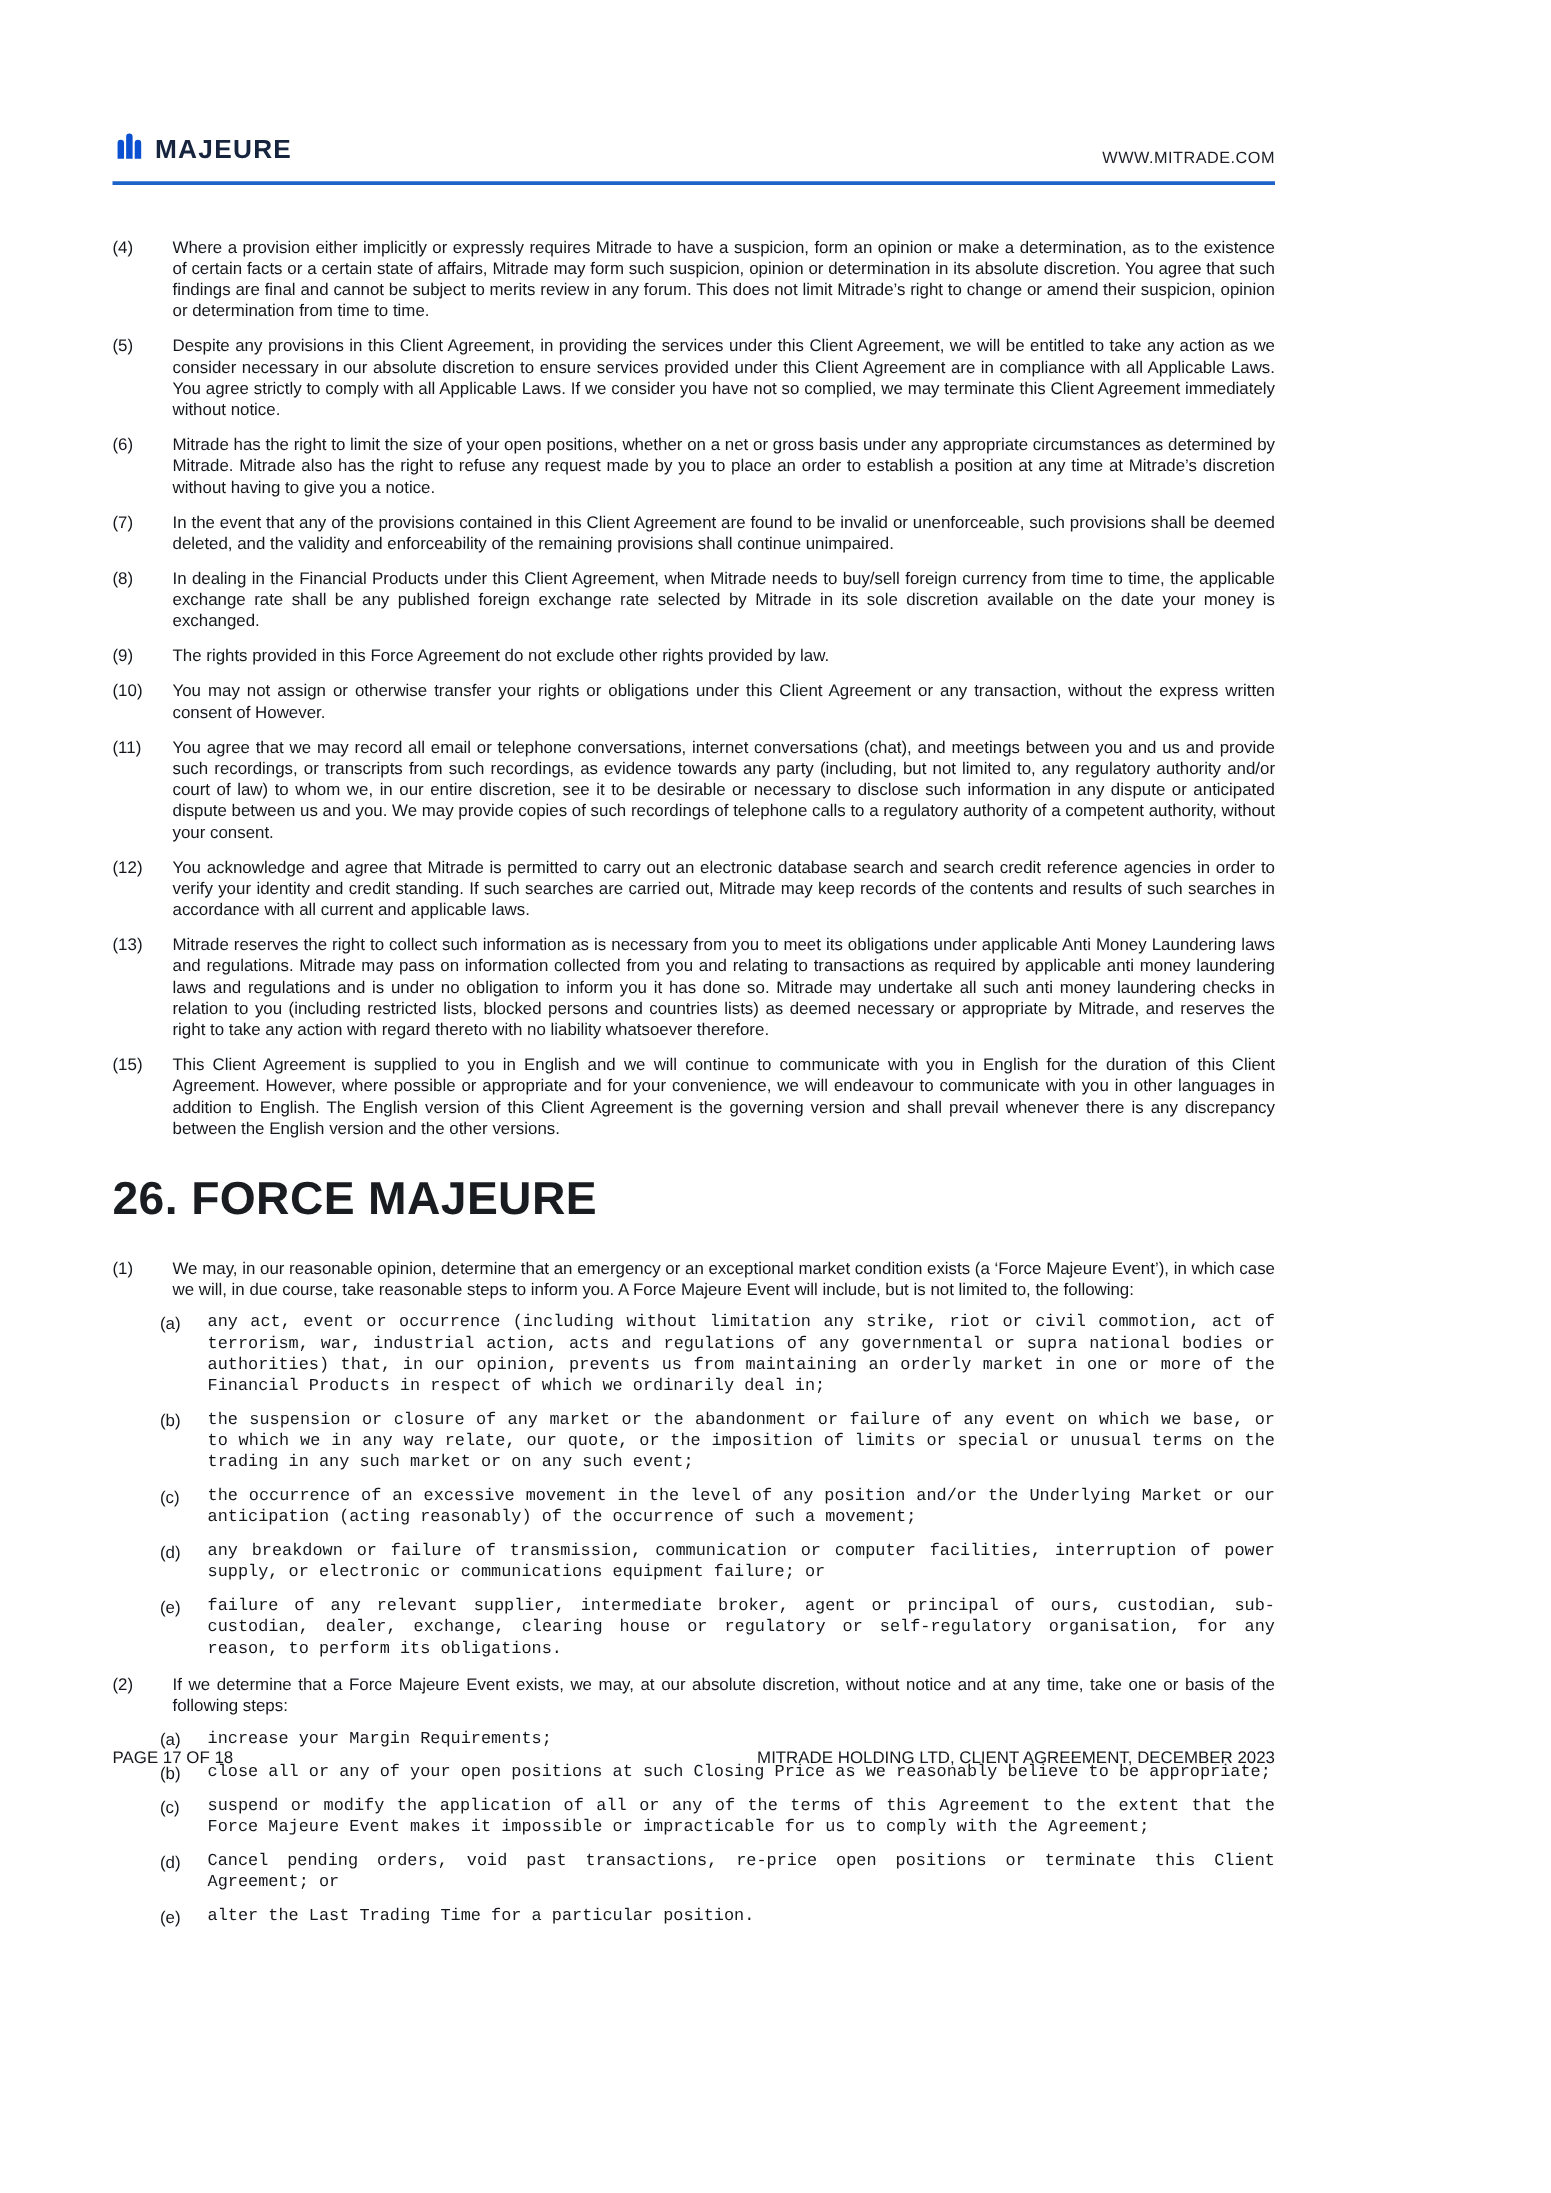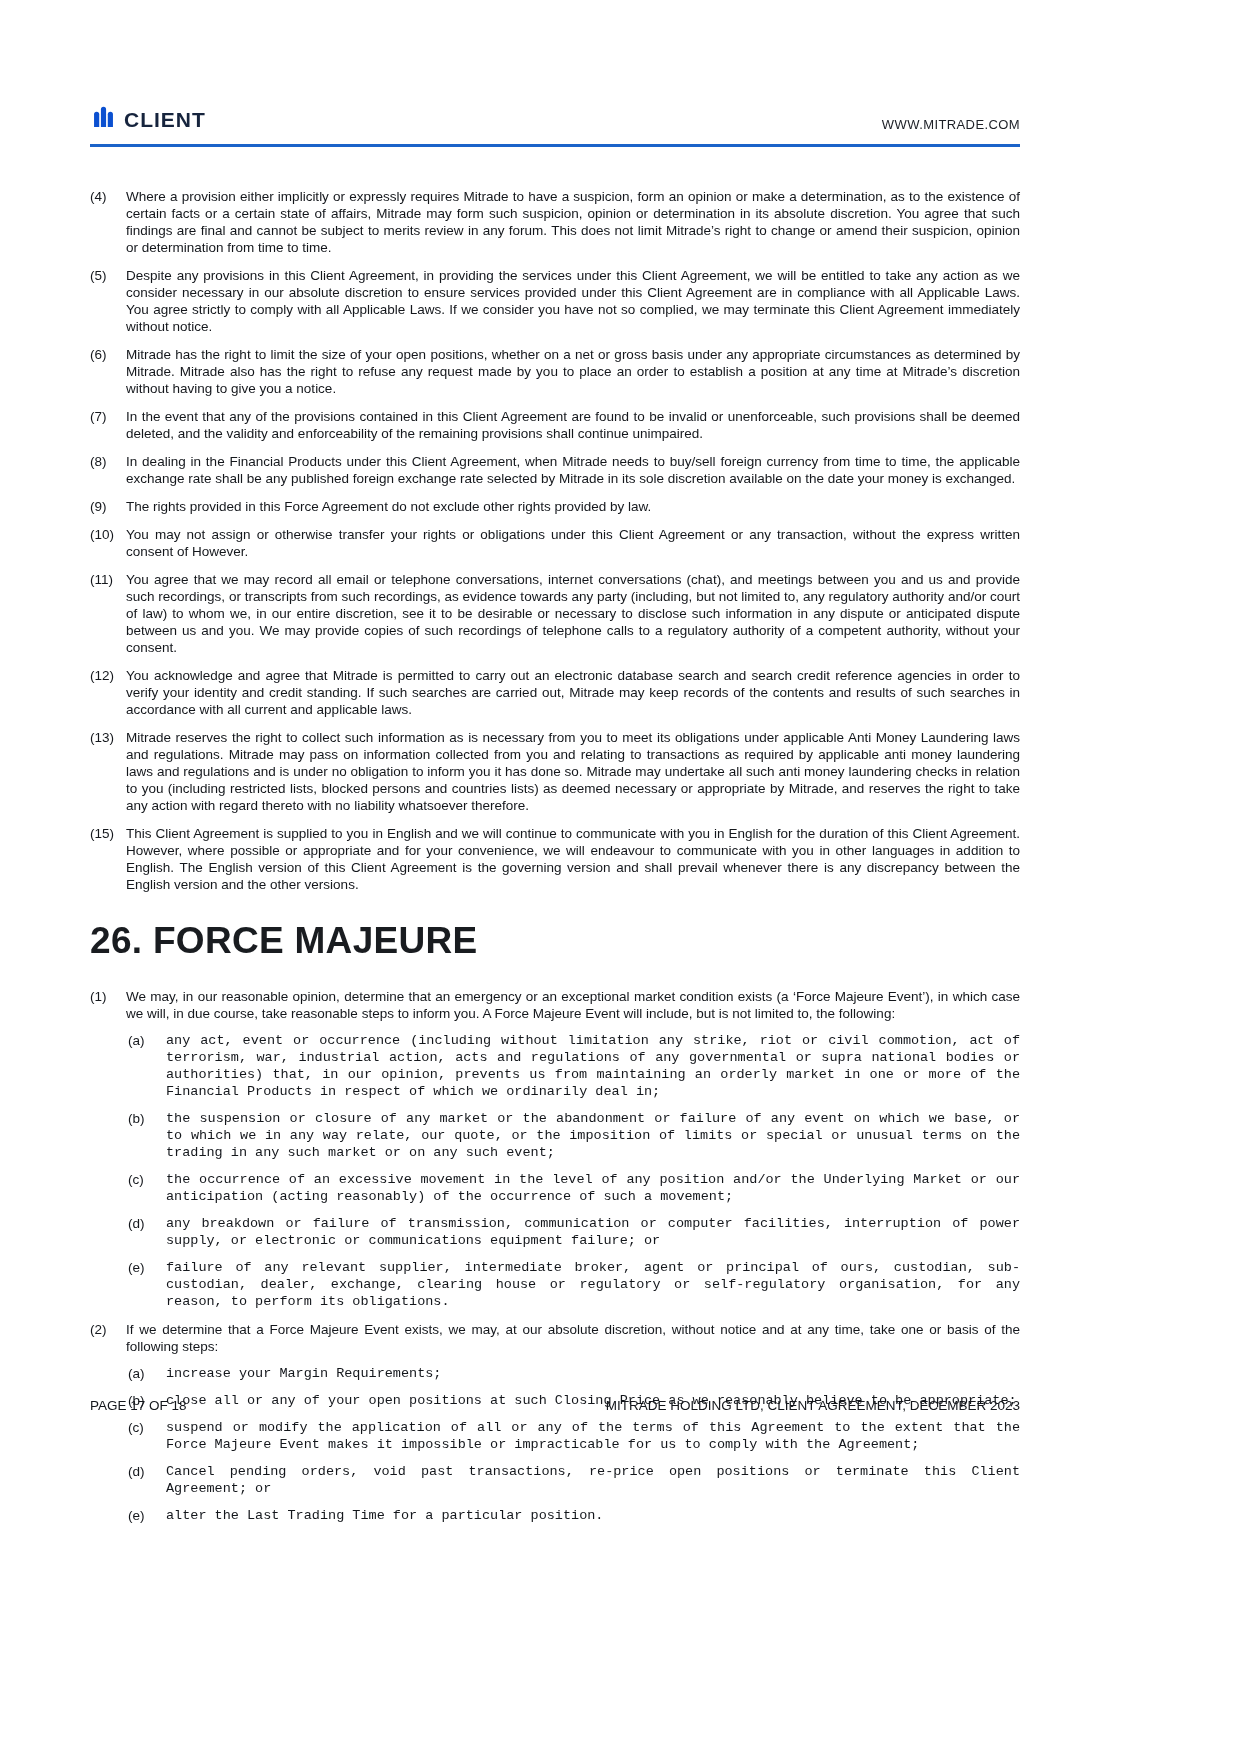--- a/index.html
+++ b/index.html
@@ -41,21 +41,21 @@
   
   .content { margin-top: 41px; }
   .clause {
     display: flex;
     margin-bottom: 11px;
     font-size: 13.5px;
     line-height: 17px;
   }
   .num { flex: 0 0 36px; }
   .cbody { flex: 1 1 auto; min-width: 0; }
-  .ctext { text-align: justify; }
+  .ctext { text-align: justify; margin-left: 12px; }
   .subs { }
   .sub {
     display: flex;
     margin-left: 2px;
     margin-top: 10px;
     font-size: 13.5px;
     line-height: 17px;
   }
   .letter { flex: 0 0 38px; }
   .stext { flex: 1 1 auto; text-align: justify; font-family: Liberation Mono, monospace; }
@@ -87,21 +87,21 @@
 
   <header class="hdr">
     <div class="brand">
       <span class="logo-icon">
         <svg width="27" height="27" viewBox="0 0 24 24" aria-hidden="true">
           <path d="M3.6 20.5 V9.2 a2.3 2.3 0 0 1 4.6 0 V20.5 Z" fill="#0b50d0"></path>
           <path d="M9.7 20.5 V4.8 a2.3 2.3 0 0 1 4.6 0 V20.5 Z" fill="#0b50d0"></path>
           <path d="M15.8 20.5 V9.2 a2.3 2.3 0 0 1 4.6 0 V20.5 Z" fill="#0b50d0"></path>
         </svg>
       </span>
-      <span class="brand-text">CLIENT</span>
+      <span class="brand-text">MAJEURE</span>
     </div>
     <div class="site">WWW.MITRADE.COM</div>
   </header>
 
   <div class="rule"></div>
 
   <main class="content">
     <div id="clauses-top">
         <div class="clause">
     <span class="num">(4)</span>

